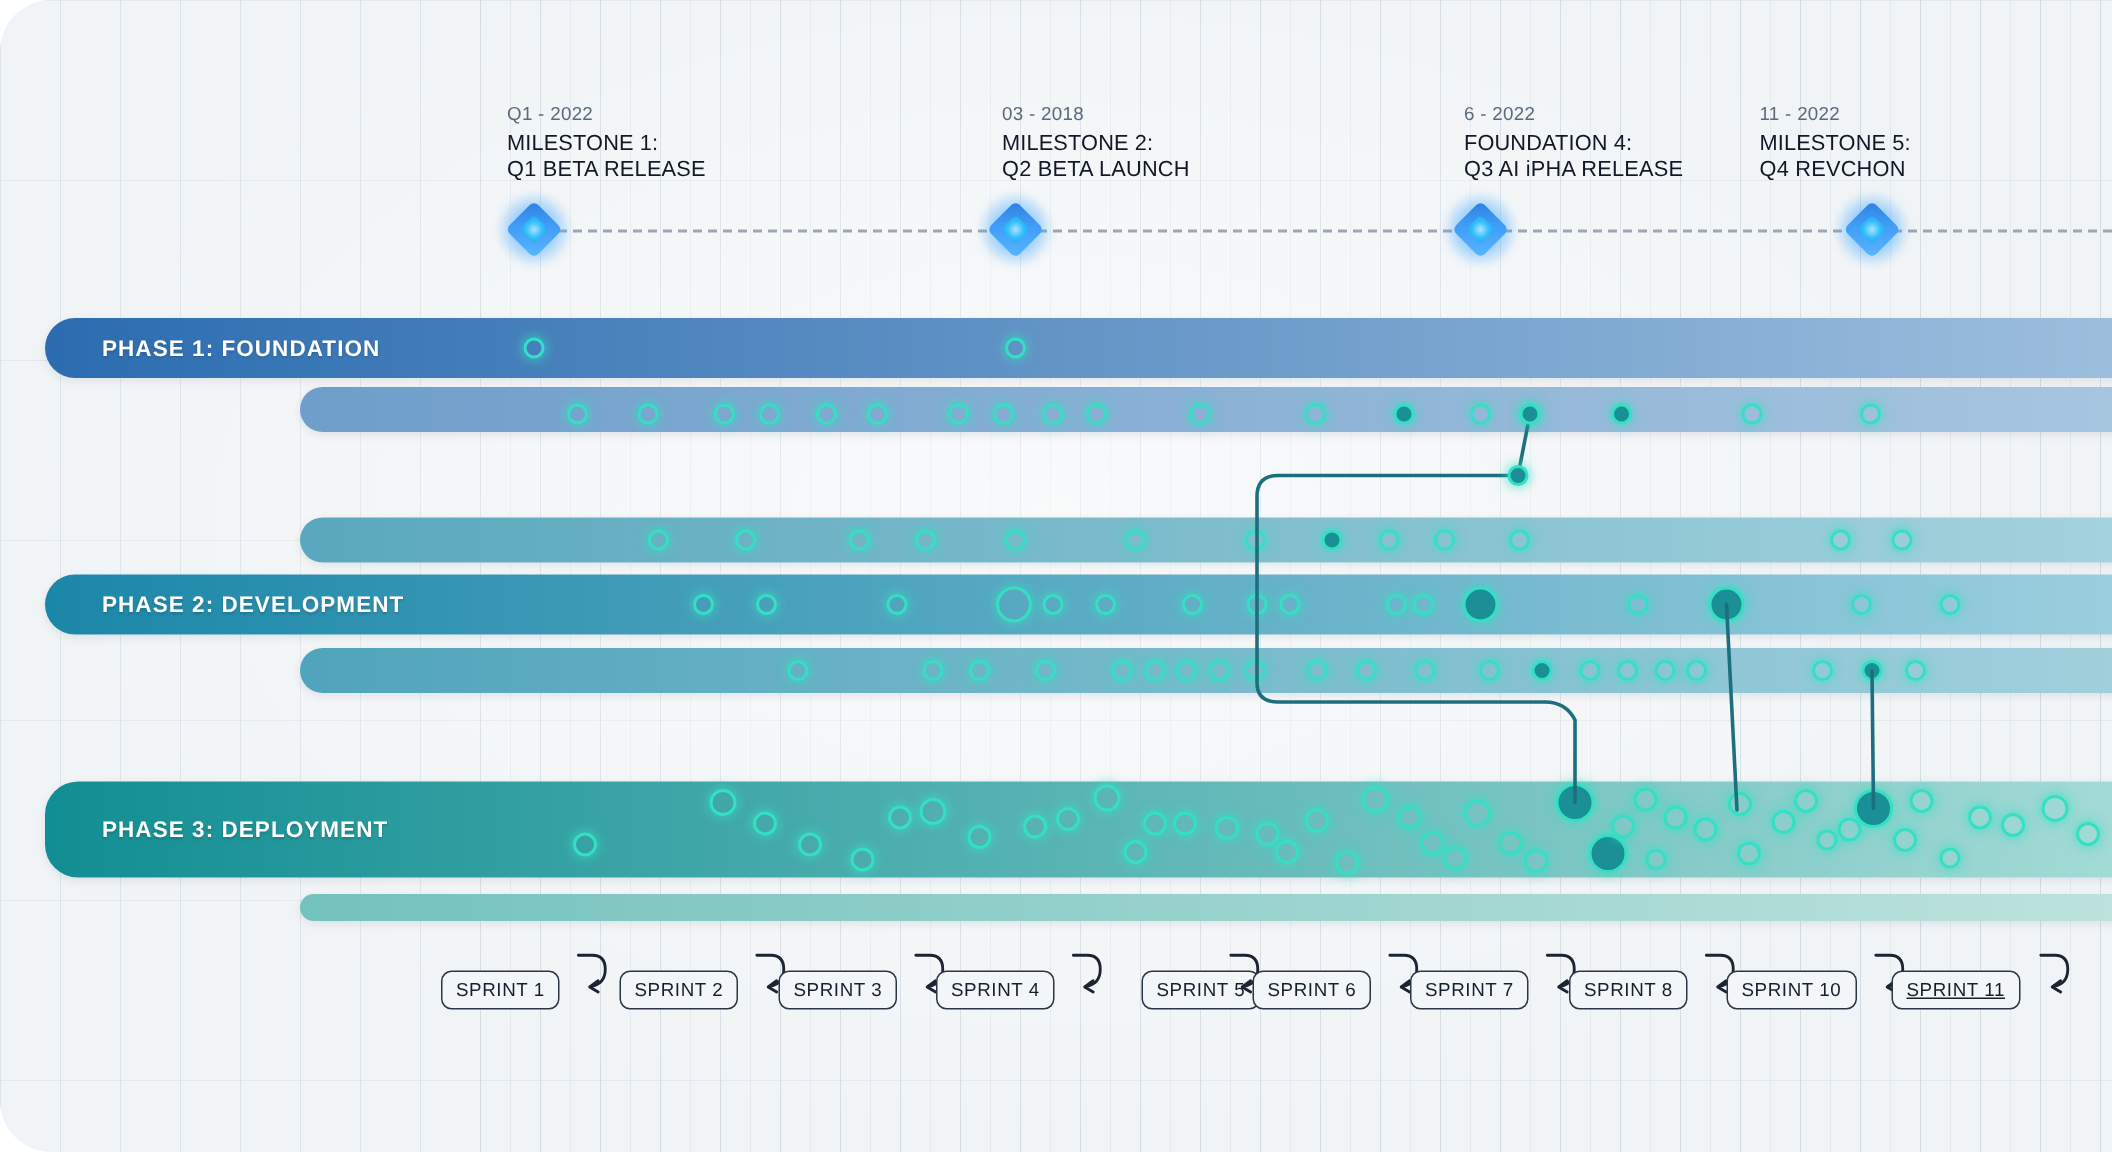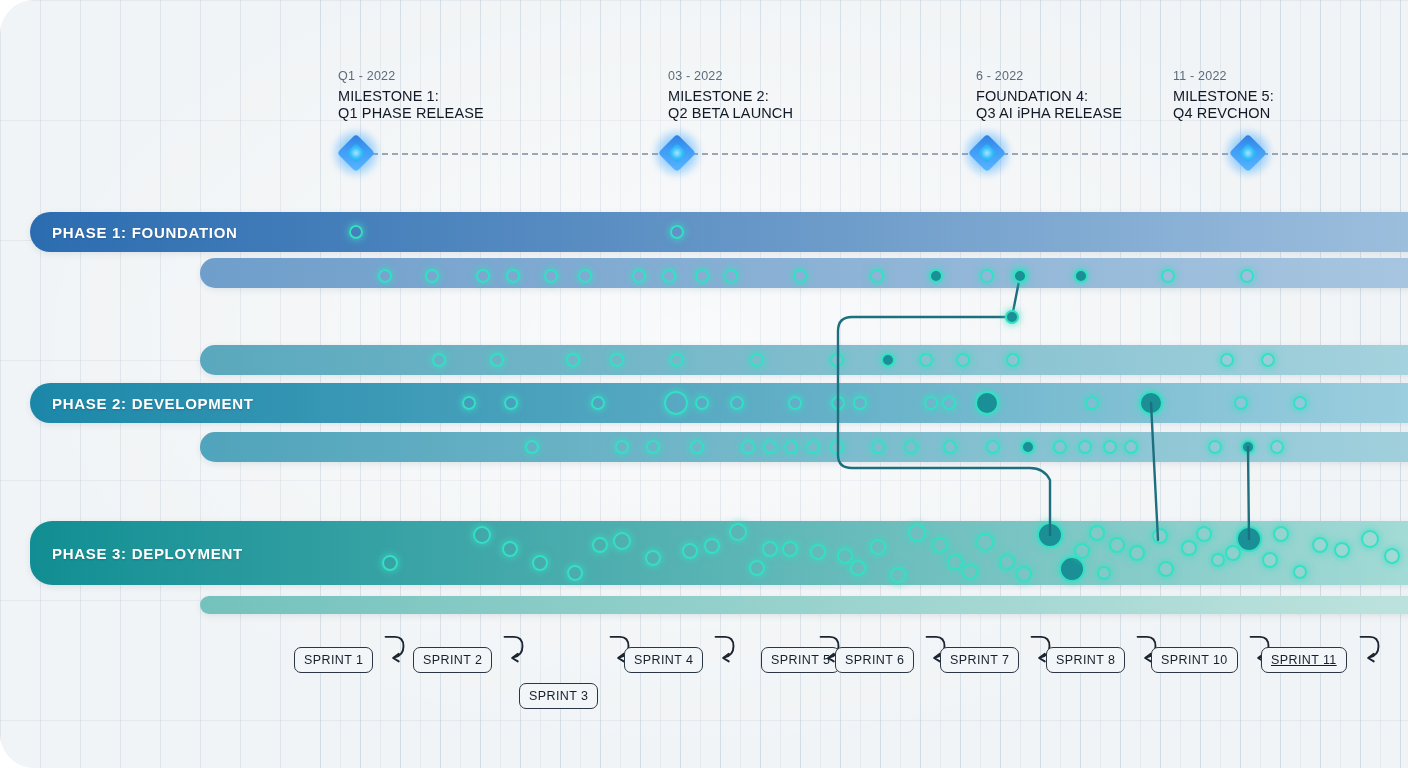--- a/index.html
+++ b/index.html
@@ -83,21 +83,21 @@
     position: absolute;
     border-radius: 22px 0 0 22px;
     display: flex; align-items: center;
     box-shadow: 0 2px 6px rgba(40,70,100,.10);
   }
   .bar-label {
     color: #ffffff;
     font-size: 15px;
     font-weight: bold;
     letter-spacing: .7px;
-    padding-left: 22px;
+    padding-left: 38px;
     text-shadow: 0 1px 2px rgba(0,0,0,.18);
     white-space: nowrap;
   }
 
   
   .dot {
     position: absolute;
     border-radius: 50%;
     border: 2px solid #34e0c4;
     background: transparent;
@@ -133,29 +133,29 @@
   <div class="grid-layer"></div>
   <div class="grid-layer fine"></div>
   <div class="vignette"></div>
 
   <div class="axis-line"></div>
 
   <div id="milestones-layer">
       <div class="milestone-label" style="left: 338px; top: 69px;">
         <div class="ml-date">Q1 - 2022</div>
         <div class="ml-title">MILESTONE 1:</div>
-        <div class="ml-sub">Q1 PHASE RELEASE</div>
+        <div class="ml-sub">Q1 BETA RELEASE</div>
       </div>
       <div class="diamond-wrap" style="left: 333px; top: 130px;">
         <div class="diamond-glow"></div>
         <div class="diamond"></div>
         <div class="diamond-inner"></div>
       </div>
       <div class="milestone-label" style="left: 668px; top: 69px;">
-        <div class="ml-date">03 - 2022</div>
+        <div class="ml-date">03 - 2018</div>
         <div class="ml-title">MILESTONE 2:</div>
         <div class="ml-sub">Q2 BETA LAUNCH</div>
       </div>
       <div class="diamond-wrap" style="left: 654px; top: 130px;">
         <div class="diamond-glow"></div>
         <div class="diamond"></div>
         <div class="diamond-inner"></div>
       </div>
       <div class="milestone-label" style="left: 976px; top: 69px;">
         <div class="ml-date">6 - 2022</div>
@@ -337,21 +337,21 @@
         <path d="M8,3 L18,3 Q27,3 27,13 Q27,23 17,25" fill="none" stroke="#1b2430" stroke-width="2" stroke-linecap="round"></path>
         <path d="M22,21 L16,25.4 L22,29" fill="none" stroke="#1b2430" stroke-width="2" stroke-linecap="round" stroke-linejoin="round"></path>
       </svg>
       <div class="sprint" style="left: 413px; top: 647px;">
         <span>SPRINT 2</span>
       </div>
       <svg class="sprint-arrow" width="36" height="36" viewBox="0 0 36 36" style="left: 497px; top: 634px;">
         <path d="M8,3 L18,3 Q27,3 27,13 Q27,23 17,25" fill="none" stroke="#1b2430" stroke-width="2" stroke-linecap="round"></path>
         <path d="M22,21 L16,25.4 L22,29" fill="none" stroke="#1b2430" stroke-width="2" stroke-linecap="round" stroke-linejoin="round"></path>
       </svg>
-      <div class="sprint" style="left: 519px; top: 647px; margin-top: 36px;">
+      <div class="sprint" style="left: 519px; top: 647px;">
         <span>SPRINT 3</span>
       </div>
       <svg class="sprint-arrow" width="36" height="36" viewBox="0 0 36 36" style="left: 603px; top: 634px;">
         <path d="M8,3 L18,3 Q27,3 27,13 Q27,23 17,25" fill="none" stroke="#1b2430" stroke-width="2" stroke-linecap="round"></path>
         <path d="M22,21 L16,25.4 L22,29" fill="none" stroke="#1b2430" stroke-width="2" stroke-linecap="round" stroke-linejoin="round"></path>
       </svg>
       <div class="sprint" style="left: 624px; top: 647px;">
         <span>SPRINT 4</span>
       </div>
       <svg class="sprint-arrow" width="36" height="36" viewBox="0 0 36 36" style="left: 708px; top: 634px;">

